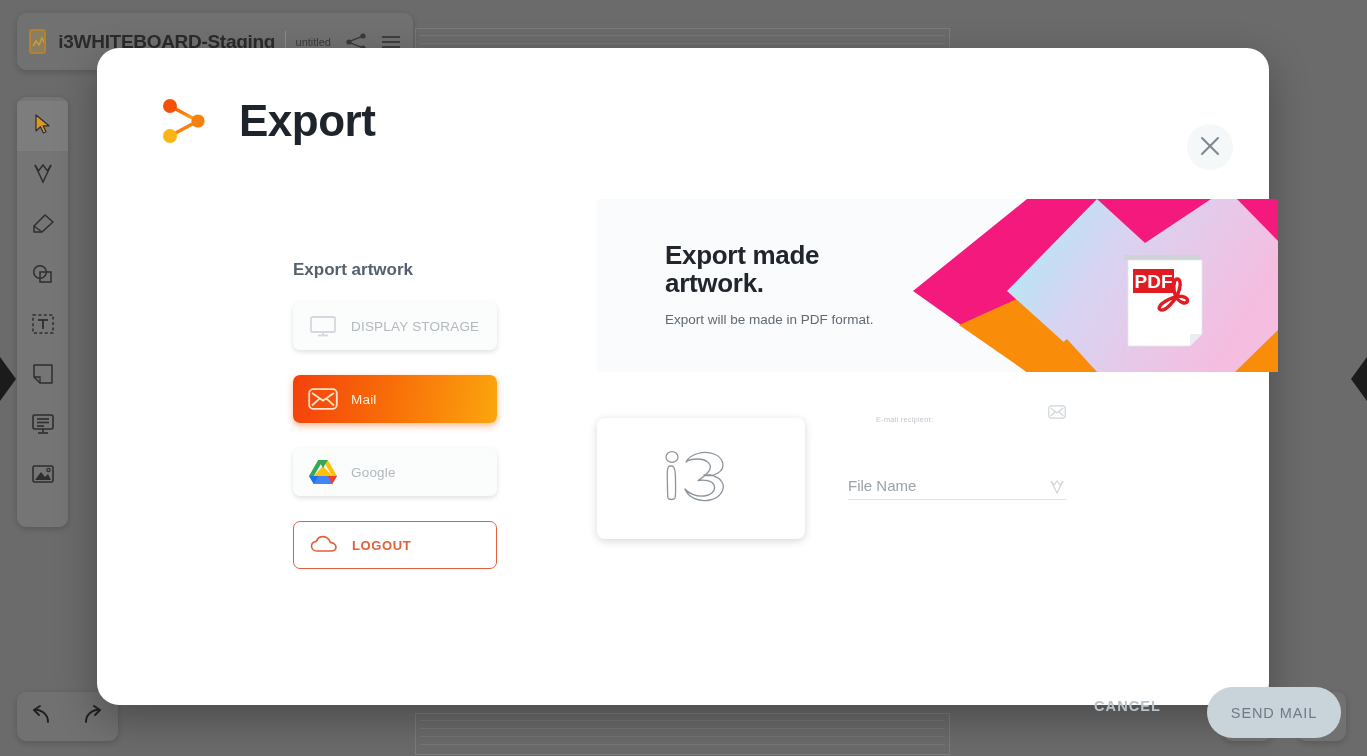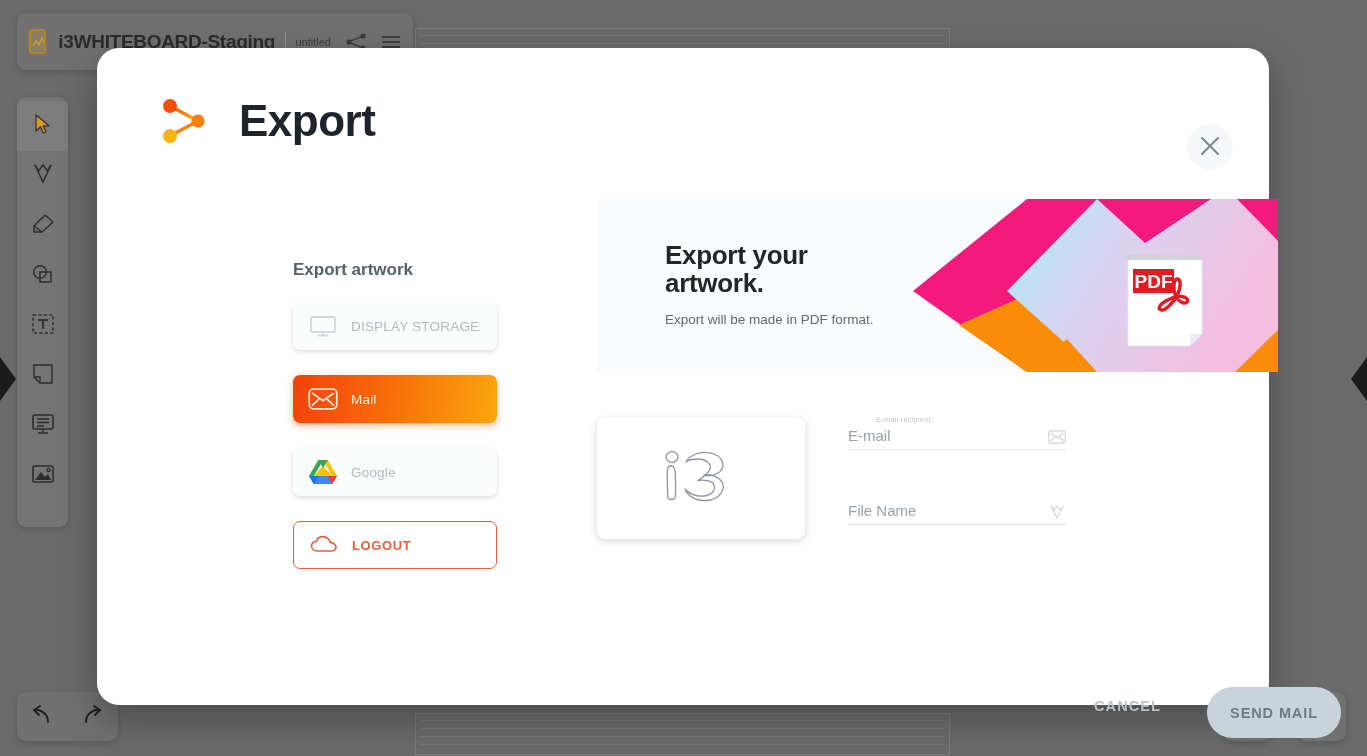--- a/index.html
+++ b/index.html
@@ -229,21 +229,21 @@
     font-size: 14.5px; font-weight: bold; color: #b9c2c9;
     letter-spacing: 1.1px;
     font-family: "Liberation Sans", sans-serif;
   }
   #send-btn {
     position: absolute; left: 1110px; top: 639px;
     width: 134px; height: 51px;
     border-radius: 26px; border: none;
     background: #c9d3da;
     color: #6e7b86;
-    font-size: 14.5px; font-weight: bold; letter-spacing: 0.9px;
+    font-size: 14.5px; font-weight: normal; letter-spacing: 0.9px;
     font-family: "Liberation Sans", sans-serif;
     cursor: pointer;
   }
 </style>
 </head>
 <body>
 
 <div id="app">
 
   <div class="canvas-note" style="left:415px; top:28px; width:535px; height:42px;">
@@ -513,21 +513,21 @@
           <rect x="15" y="20" width="41" height="24" fill="#e01b22"></rect>
           <text x="35.5" y="38.5" font-family="Liberation Sans, sans-serif" font-size="19" font-weight="bold" fill="#ffffff" text-anchor="middle">PDF</text>
           <path d="M59 30 C62 30 63 34 61.5 40 C60 46 56 52 52 56 C48 60 44 62 42 60.5 C40 59 42 55.5 47 52.5
                    C52 49.5 59 47 64 47.5 C69 48 70.5 51 69 53 C67.5 55 63 54 59.5 50 C56 46 55 38 56.5 33
                    C57.2 30.8 58 30 59 30 Z" fill="none" stroke="#e01b22" stroke-width="3.4" stroke-linejoin="round"></path>
         </svg>
       </div>
 
       <div id="banner-text">
         <div id="banner-title">
-          <div>Export your</div>
+          <div>Export made</div>
           <div>artwork.</div>
         </div>
         <div id="banner-sub">Export will be made in PDF format.</div>
       </div>
     </div>
 
     <div id="thumb">
       <svg width="110" height="78" viewBox="0 0 110 78">
 
         <path d="M24 26 C22 26 21 28 21.3 38 C21.6 48 21.4 56 22 58 C23 60 28 60 29 58 C30 55 29.6 44 29.4 36
@@ -538,21 +538,20 @@
         <path d="M40 22 C44 14 58 10 68 14 C78 18 80 28 72 33 C68 35.5 62 36 58 35
                  C64 34 72 36 76 42 C80 49 74 58 64 60 C52 62.5 42 57 39 49
                  C42 53 50 57 58 56 C66 55 70 50 68 45 C66 40.5 58 39.5 52 40.5
                  C56 38 62 34 64 29 C66 24 60 19 52 19 C46 19 42 20 40 22 Z" fill="none" stroke="#8d949b" stroke-width="1.3" stroke-linejoin="round"></path>
       </svg>
     </div>
 
     <div id="form">
       <div class="field">
         <div class="field-label">E-mail recipient:</div>
-        <input class="field-input" type="text" value="" placeholder="E-mail" style="">
         <span class="field-icon">
           <svg width="18" height="14" viewBox="0 0 18 14">
             <rect x="0.8" y="0.8" width="16.4" height="12.4" rx="2.4" fill="none" stroke="#cfd5da" stroke-width="1.2"></rect>
             <path d="M2.6 3 L9 7.8 L15.4 3" fill="none" stroke="#cfd5da" stroke-width="1.2"></path>
             <path d="M2.6 11 L7.2 6.8 M15.4 11 L10.8 6.8" fill="none" stroke="#cfd5da" stroke-width="1.2"></path>
           </svg>
         </span>
       </div>
       <div class="field">
         <div class="field-label">&nbsp;</div>

